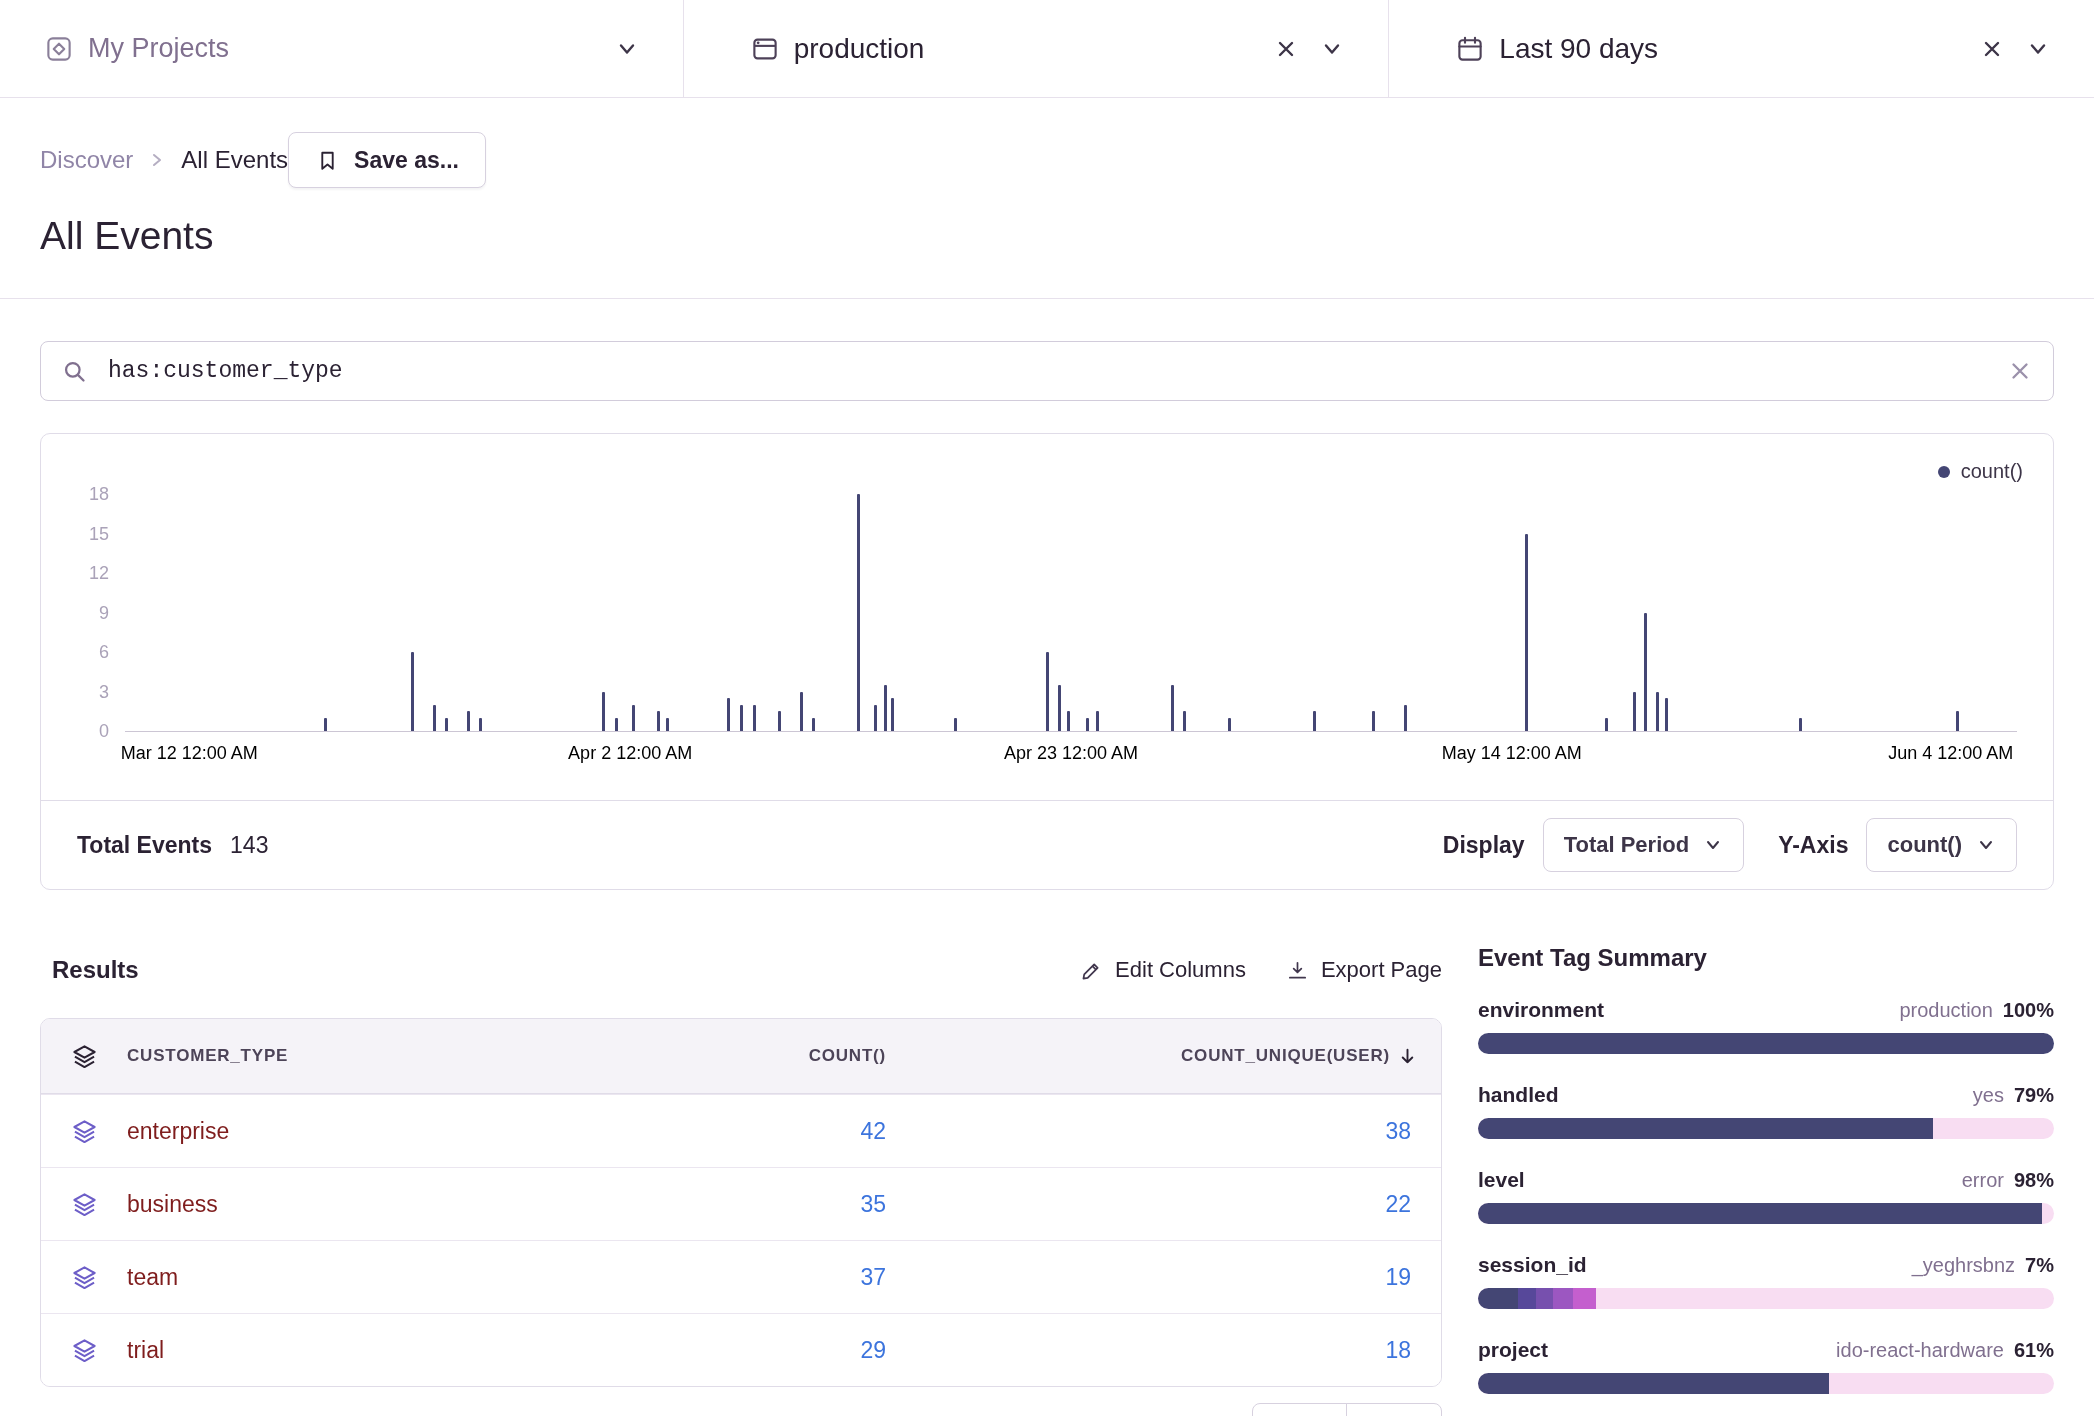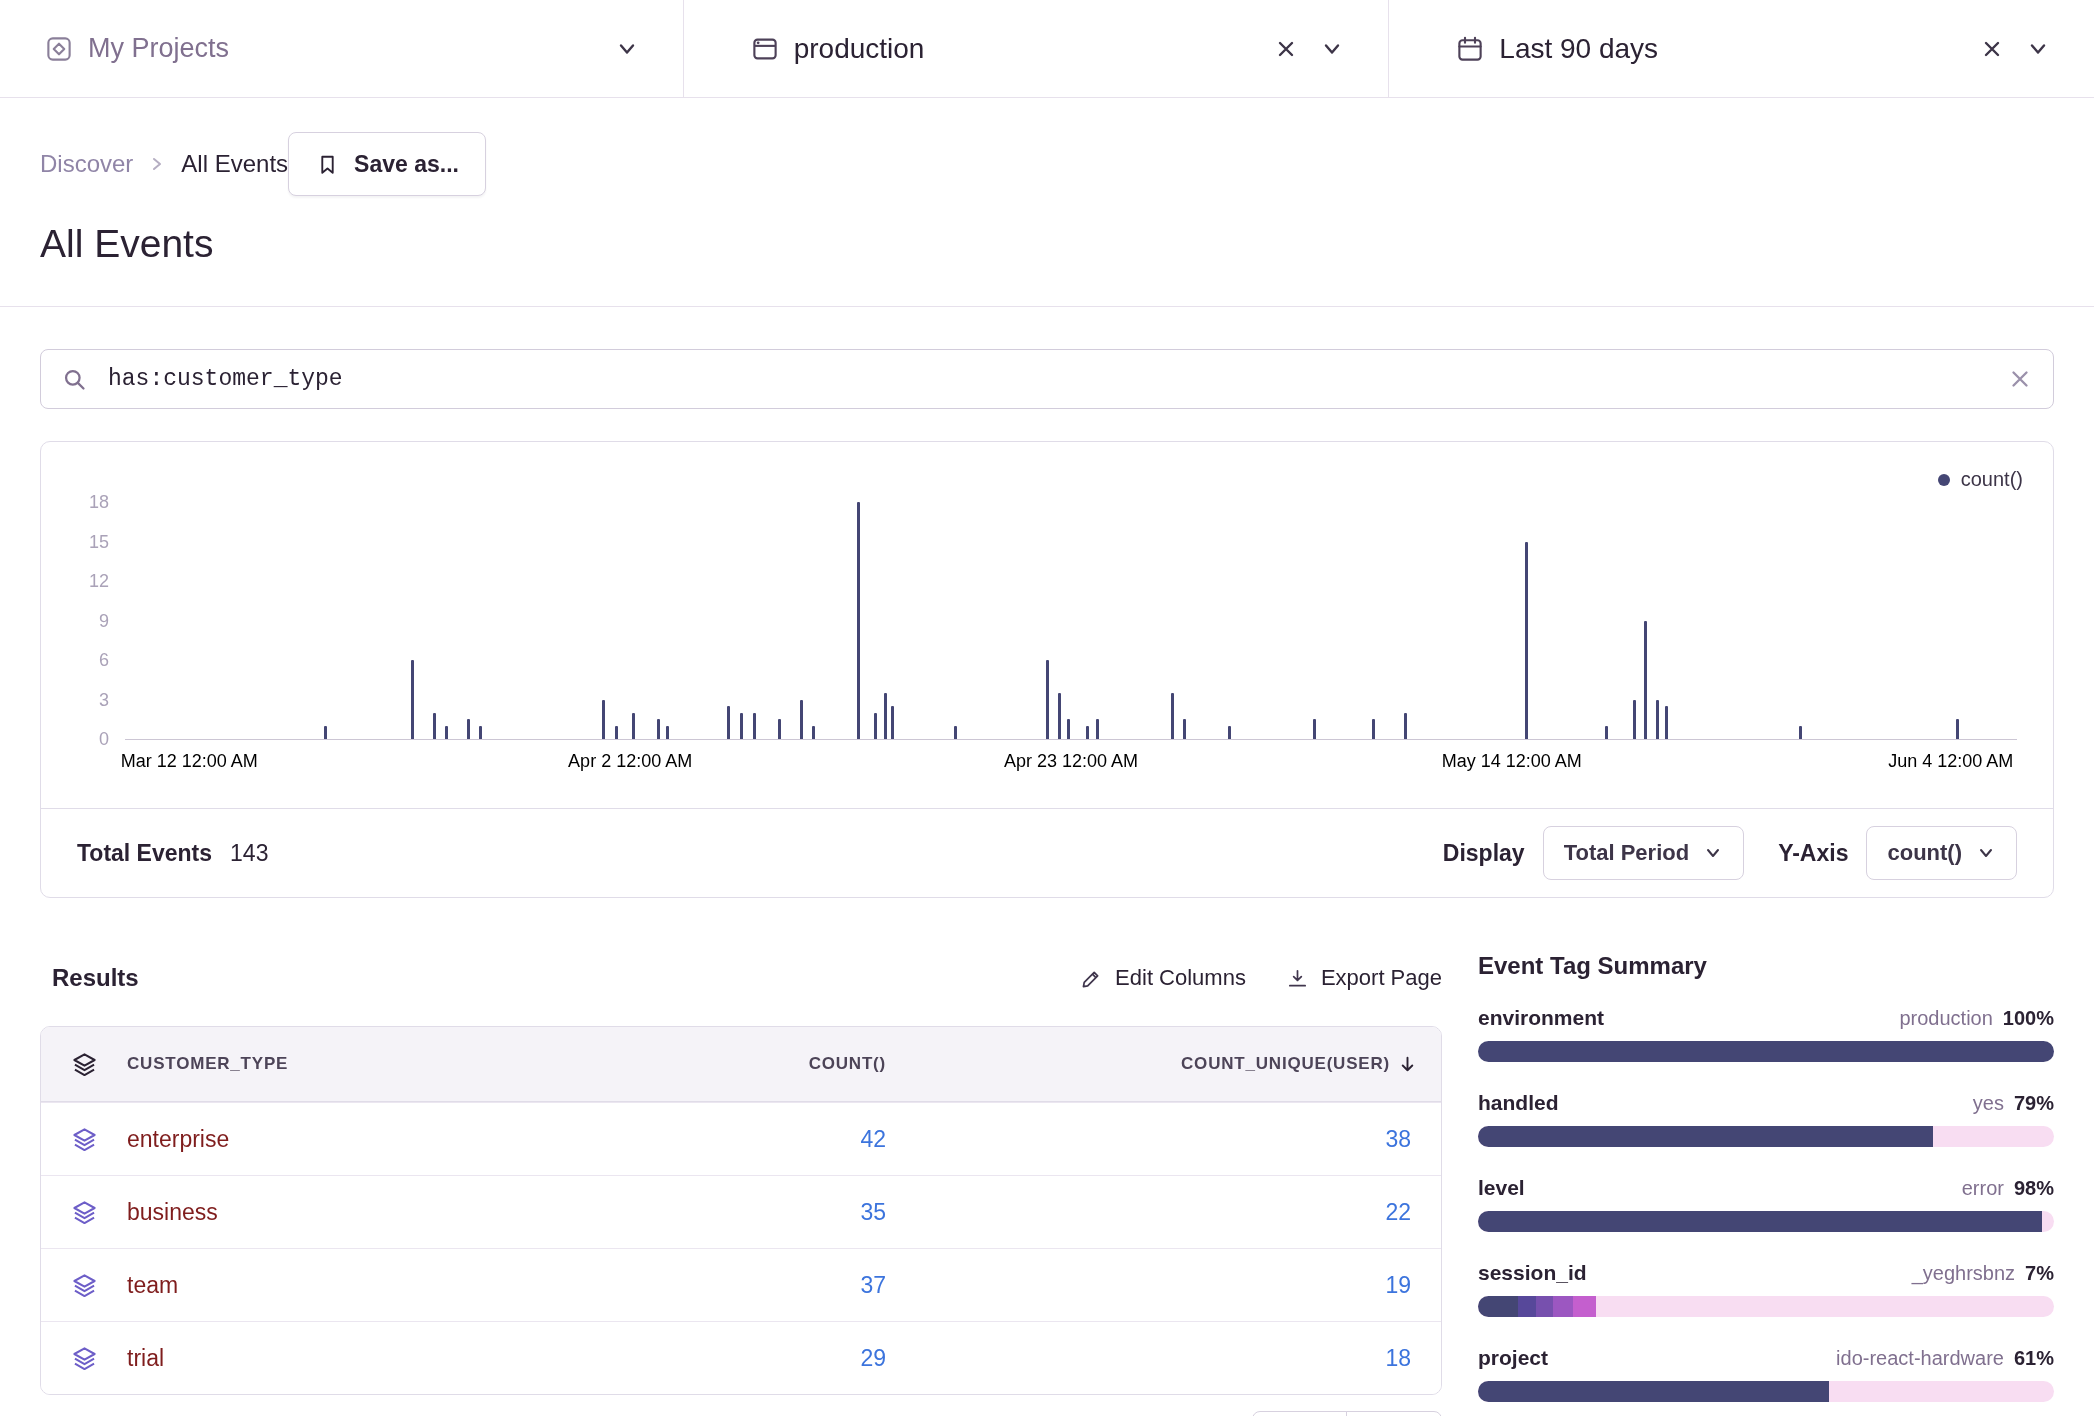--- a/index.html
+++ b/index.html
@@ -20,21 +20,21 @@
   .tb-ctl{color:#3d3548;background:none;border:0;padding:0;display:inline-flex}
   .tb-ctl + .tb-ctl{margin-left:8px}
 
   .content{padding:0 40px}
   .crumb-row{display:flex;align-items:center;margin-top:34px}
   .breadcrumb{display:flex;align-items:center;gap:14px;font-size:24px}
   .crumb-parent{color:#9085a7;text-decoration:none}
   .crumb-sep{color:#b5aec2}
   .crumb-current{color:#2b2233}
   .save-btn{display:flex;align-items:center;gap:14px;border:1px solid #d7d1df;border-radius:8px;
-            padding:0 26px;height:64px;font-size:23px;font-weight:700;color:#2b2233;
+            padding:0 26px;height:56px;font-size:23px;font-weight:700;color:#2b2233;
             box-shadow:0 2px 2px rgba(43,34,51,.05)}
   .page-title{margin:26px 0 0;font-size:39px;font-weight:400;color:#2b2233}
   .full-divider{height:1px;background:#e7e1ec;margin-top:40px}
 
   
   .searchbar{margin-top:42px;height:58px;border:1.5px solid #d2ccdb;border-radius:8px;
              display:flex;align-items:center;gap:18px;padding:0 20px}
   .searchbar .s-icon{color:#80708f}
   .search-input{flex:1;border:0;outline:0;font-size:23px;color:#2b2233;font-family:Liberation Mono, monospace;background:transparent}
   .search-clear{color:#9b91ab;border:0;background:none;display:inline-flex;padding:0}

